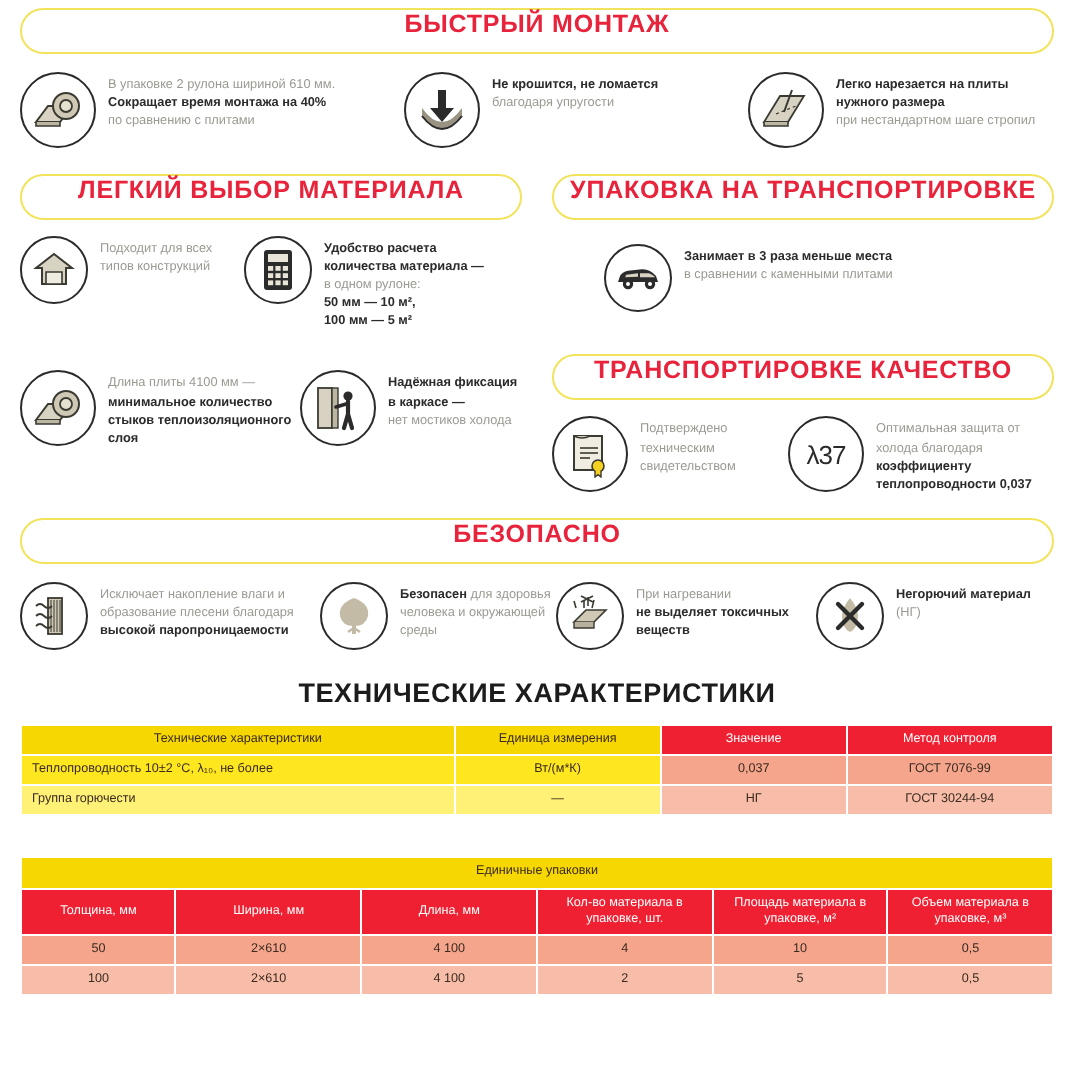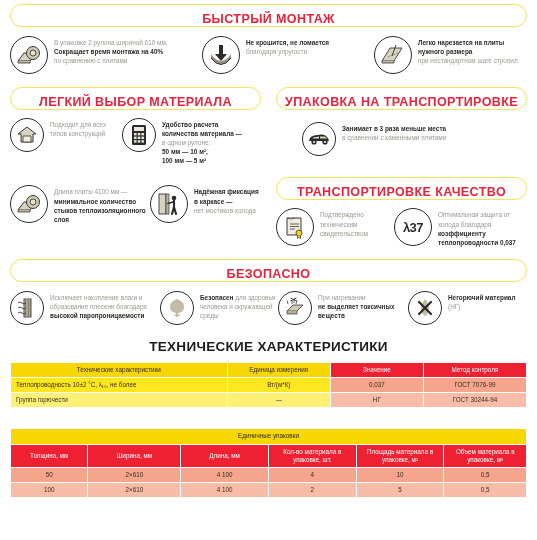--- a/index.html
+++ b/index.html
@@ -10,21 +10,21 @@
     overflow: hidden;
   }
   .page { position: relative; width: 537px; height: 540px; background: #fff; }
 
   
   .banner {
     border: 1.5px solid #f2e35c;
     border-radius: 13px;
     height: 23px;
     display: flex;
-    align-items: flex-end;
+    align-items: flex-start;
     justify-content: center;
     background: #ffffff;
   }
   .banner-title {
     color: #e8243c;
     font-weight: bold;
     font-size: 12.5px;
     letter-spacing: 0.4px;
     white-space: nowrap;
   }
@@ -291,21 +291,21 @@
               <circle cx="15" cy="18" r="3" fill="#f5d020" stroke="#3a3a32" stroke-width="0.8"></circle>
               <path d="M13.5 20.5 l0 3 l1.5 -1.2 l1.5 1.2 l0 -3" fill="#f5d020" stroke="#3a3a32" stroke-width="0.7"></path>
             </svg>
           </div>
           <div class="txt">
             <span>Подтверждено техническим свидетельством</span>
           </div>
         </div>
         <div class="feat" style="width:130px;">
           <div class="circle c38">
-            <span style="font-size:13px;font-weight:bold;color:#2b2b2b;letter-spacing:-0.5px;">λ37</span>
+            <span style="font-size:13px;font-weight:normal;color:#2b2b2b;letter-spacing:-0.5px;">λ37</span>
           </div>
           <div class="txt">
             <span>Оптимальная защита от холода благодаря</span><br>
             <b>коэффициенту теплопроводности 0,037</b>
           </div>
         </div>
       </div>
     </div>
   </div>
 

